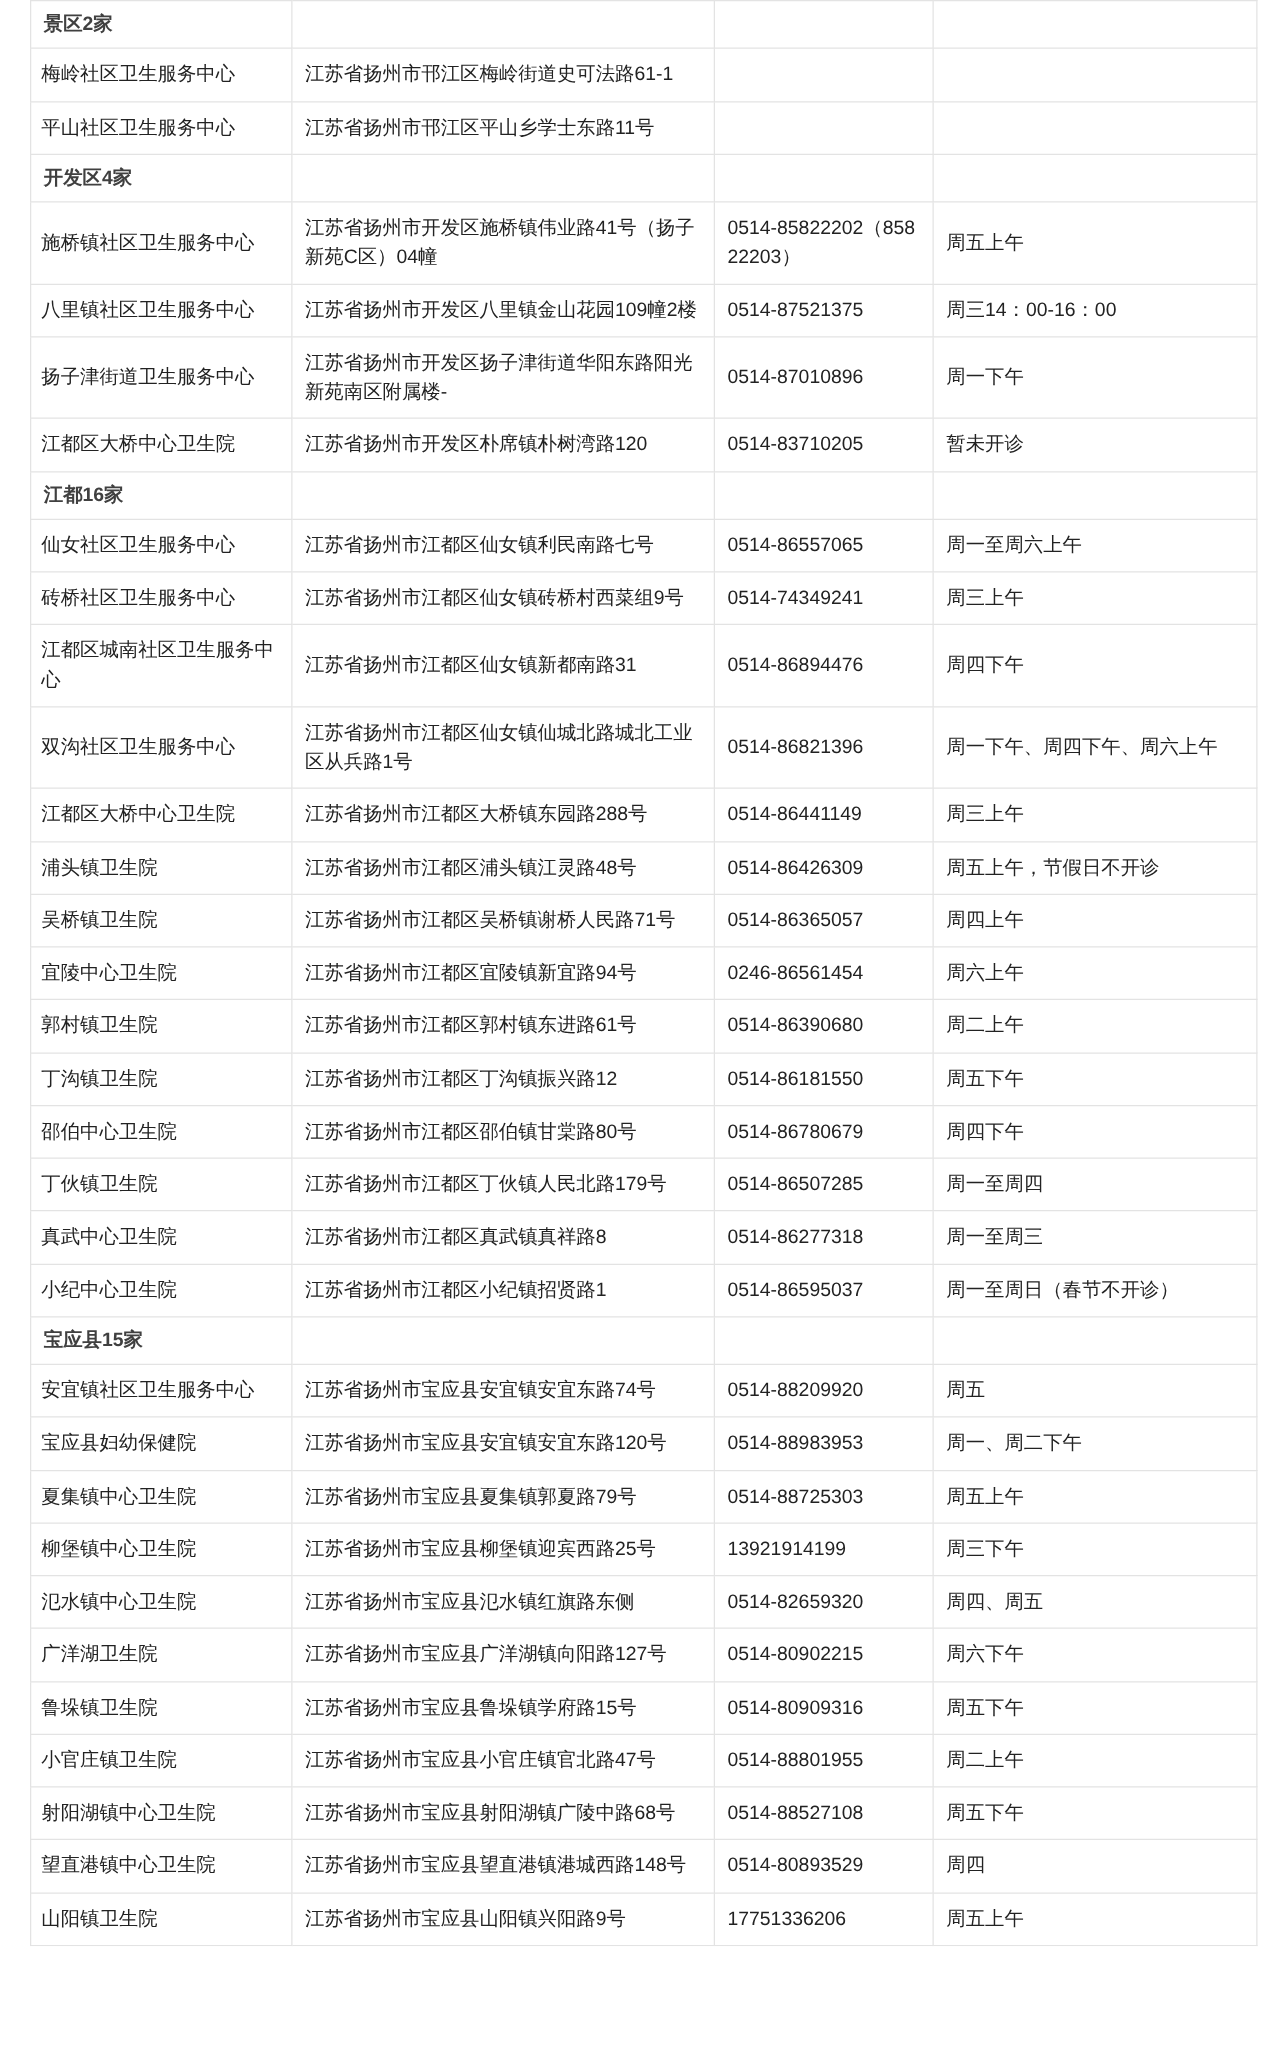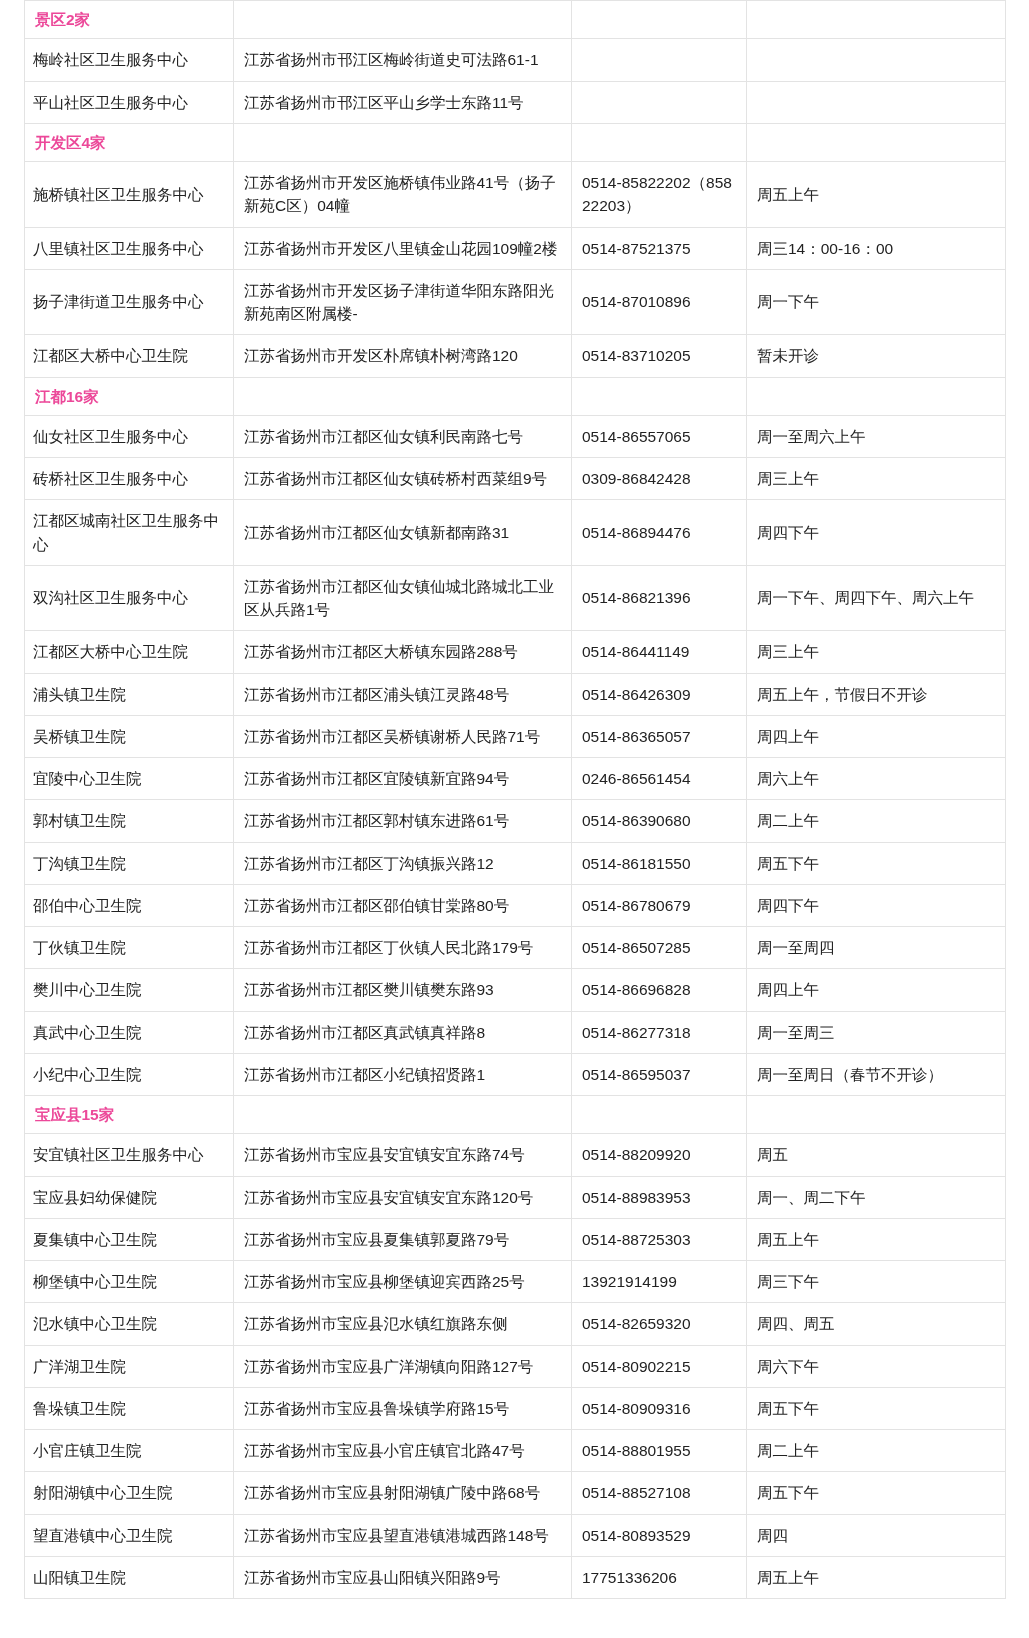--- a/index.html
+++ b/index.html
@@ -29,21 +29,21 @@
   table.doc-table col.c-time   { width: 259px; }
 
   table.doc-table td {
     border: 1px solid #e3e3e3;
     padding: 9px 8px 9px 10px;
     vertical-align: middle;
     line-height: 1.5;
     word-break: break-all;
   }
   tr.group-row td {
-    color: #ec4899;
+    color: #404040;
     font-weight: bold;
     padding: 7px 8px 7px 10px;
   }
   tr.group-row td.blank {
     color: #222;
     font-weight: normal;
   }
   tr.data-row td.name {
     padding-left: 8px;
   }
@@ -121,21 +121,21 @@
         </tr>
         <tr class="data-row">
           <td class="name">仙女社区卫生服务中心</td>
           <td class="addr">江苏省扬州市江都区仙女镇利民南路七号</td>
           <td class="phone">0514-86557065</td>
           <td class="time">周一至周六上午</td>
         </tr>
         <tr class="data-row">
           <td class="name">砖桥社区卫生服务中心</td>
           <td class="addr">江苏省扬州市江都区仙女镇砖桥村西菜组9号</td>
-          <td class="phone">0309-86842428</td>
+          <td class="phone">0514-74349241</td>
           <td class="time">周三上午</td>
         </tr>
         <tr class="data-row">
           <td class="name">江都区城南社区卫生服务中心</td>
           <td class="addr">江苏省扬州市江都区仙女镇新都南路31</td>
           <td class="phone">0514-86894476</td>
           <td class="time">周四下午</td>
         </tr>
         <tr class="data-row">
           <td class="name">双沟社区卫生服务中心</td>
@@ -183,26 +183,20 @@
           <td class="name">邵伯中心卫生院</td>
           <td class="addr">江苏省扬州市江都区邵伯镇甘棠路80号</td>
           <td class="phone">0514-86780679</td>
           <td class="time">周四下午</td>
         </tr>
         <tr class="data-row">
           <td class="name">丁伙镇卫生院</td>
           <td class="addr">江苏省扬州市江都区丁伙镇人民北路179号</td>
           <td class="phone">0514-86507285</td>
           <td class="time">周一至周四</td>
-        </tr>
-        <tr class="data-row">
-          <td class="name">樊川中心卫生院</td>
-          <td class="addr">江苏省扬州市江都区樊川镇樊东路93</td>
-          <td class="phone">0514-86696828</td>
-          <td class="time">周四上午</td>
         </tr>
         <tr class="data-row">
           <td class="name">真武中心卫生院</td>
           <td class="addr">江苏省扬州市江都区真武镇真祥路8</td>
           <td class="phone">0514-86277318</td>
           <td class="time">周一至周三</td>
         </tr>
         <tr class="data-row">
           <td class="name">小纪中心卫生院</td>
           <td class="addr">江苏省扬州市江都区小纪镇招贤路1</td>

